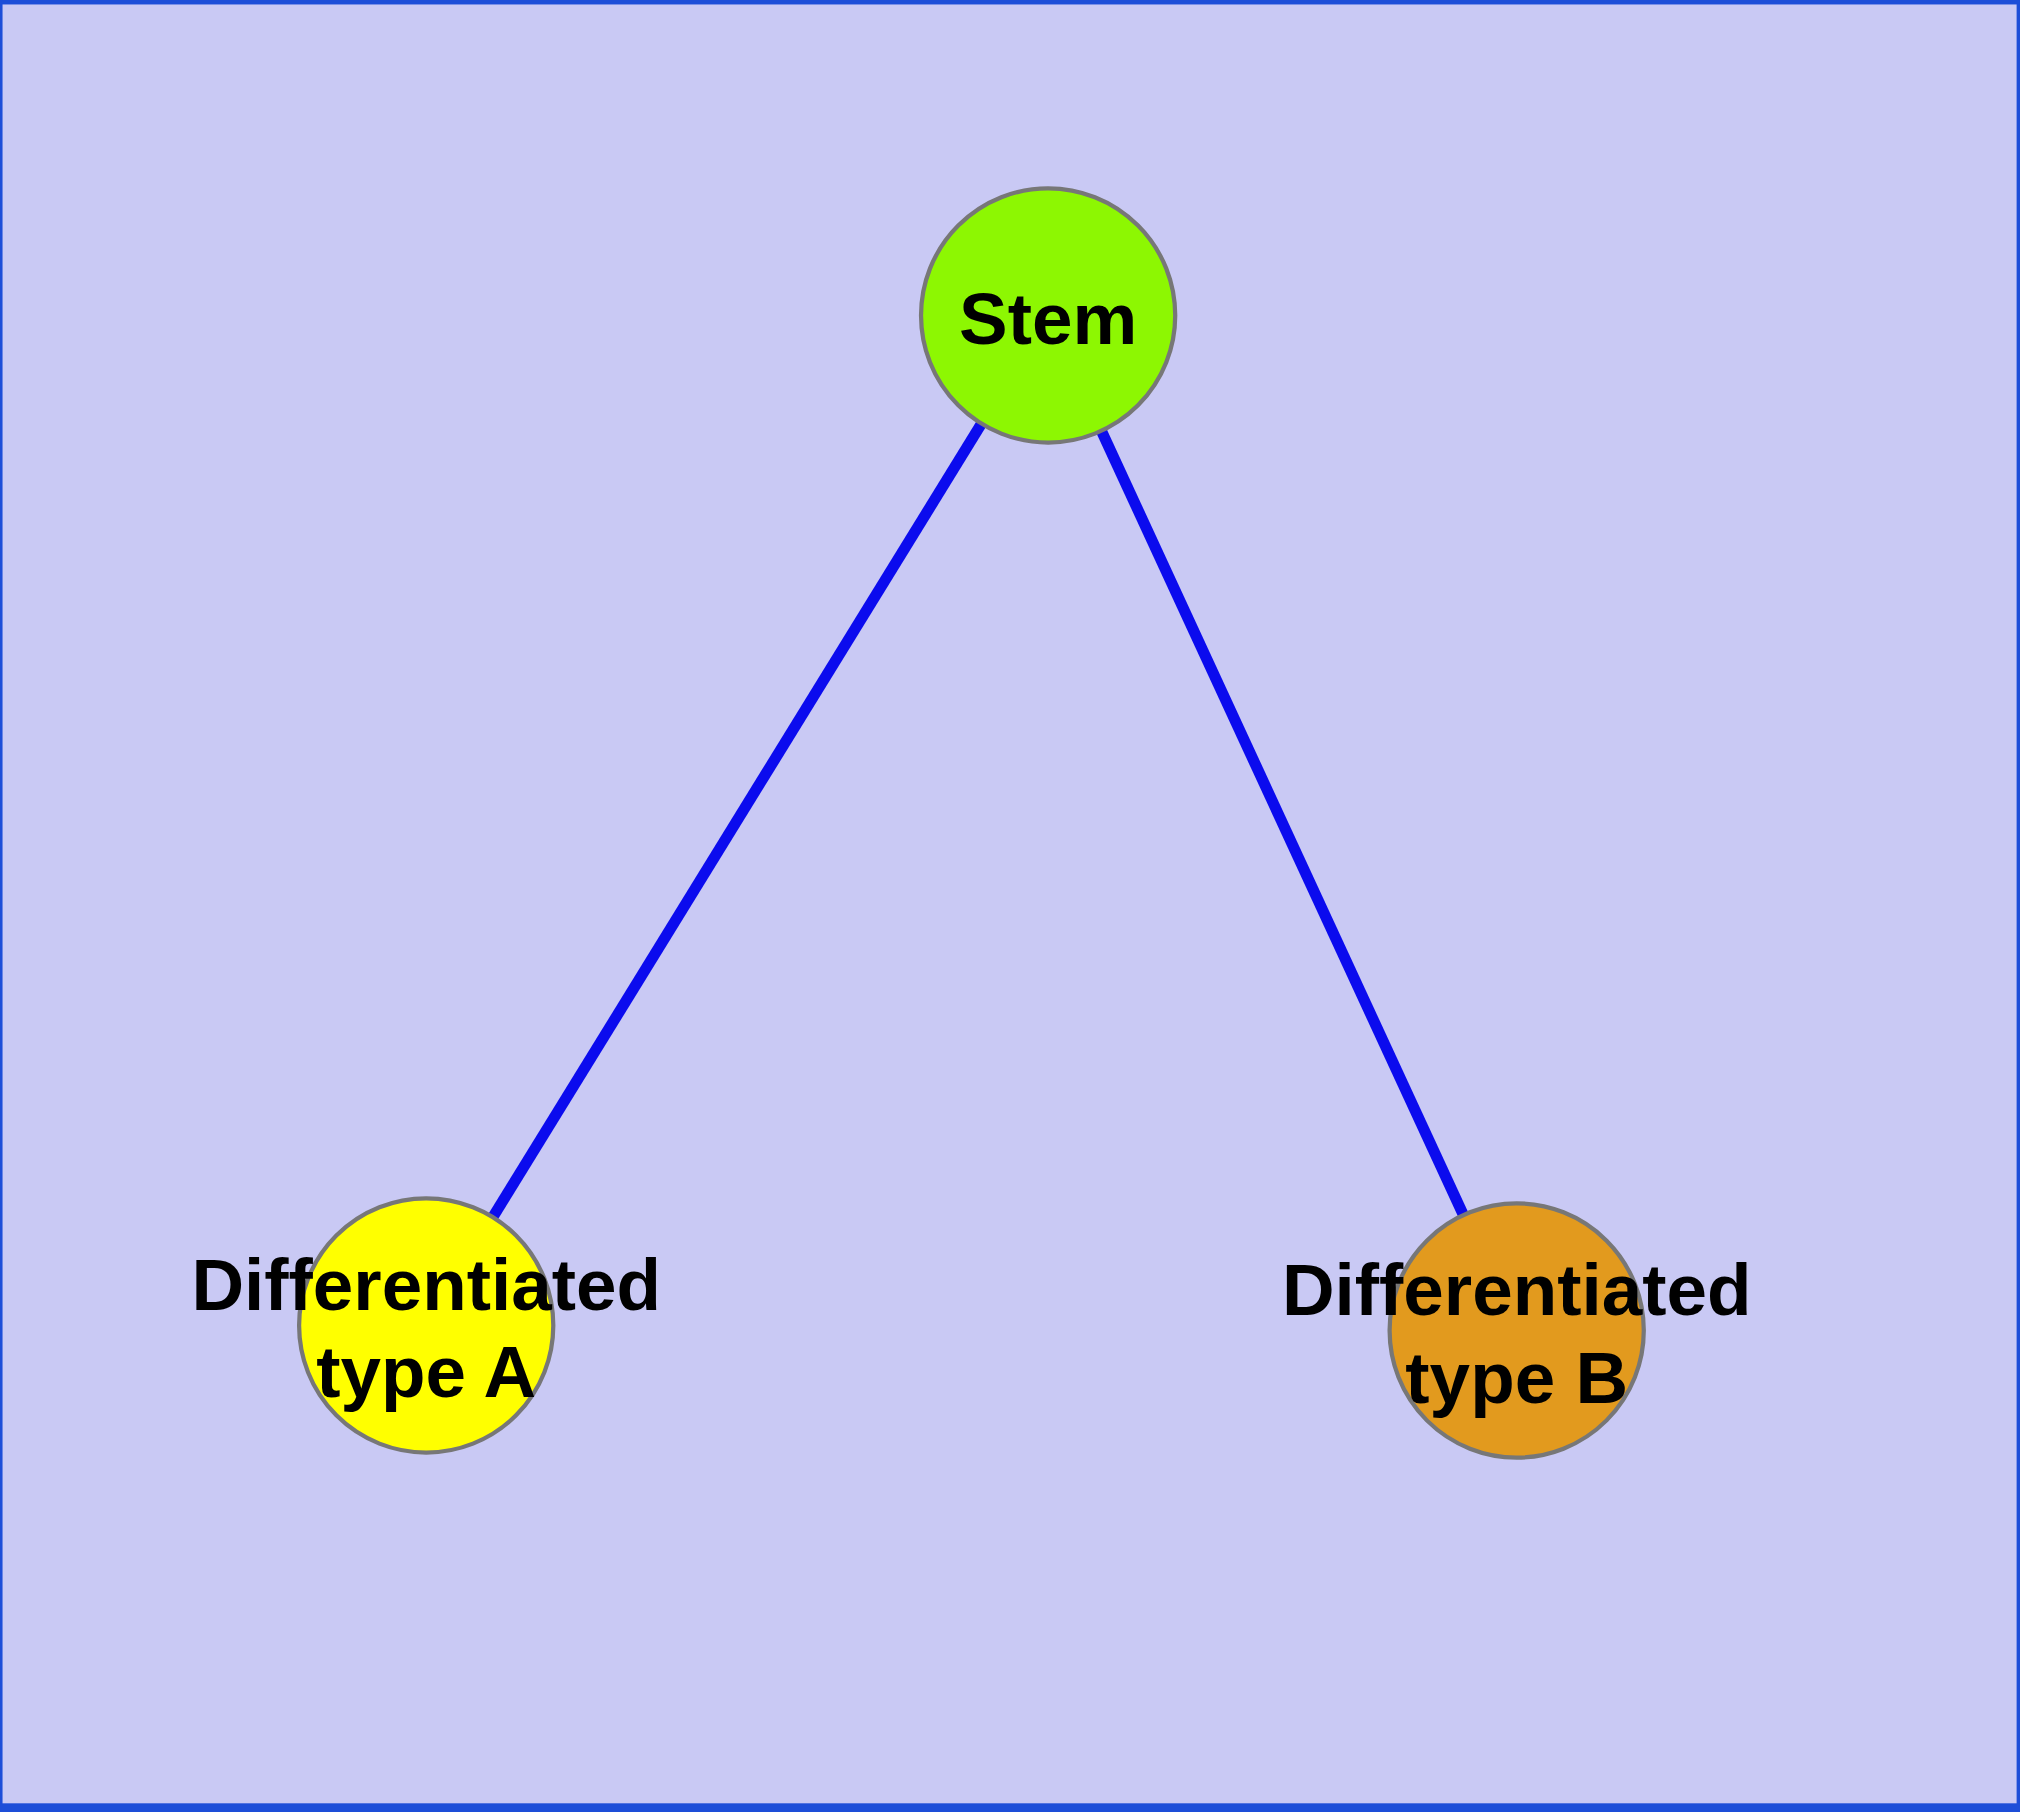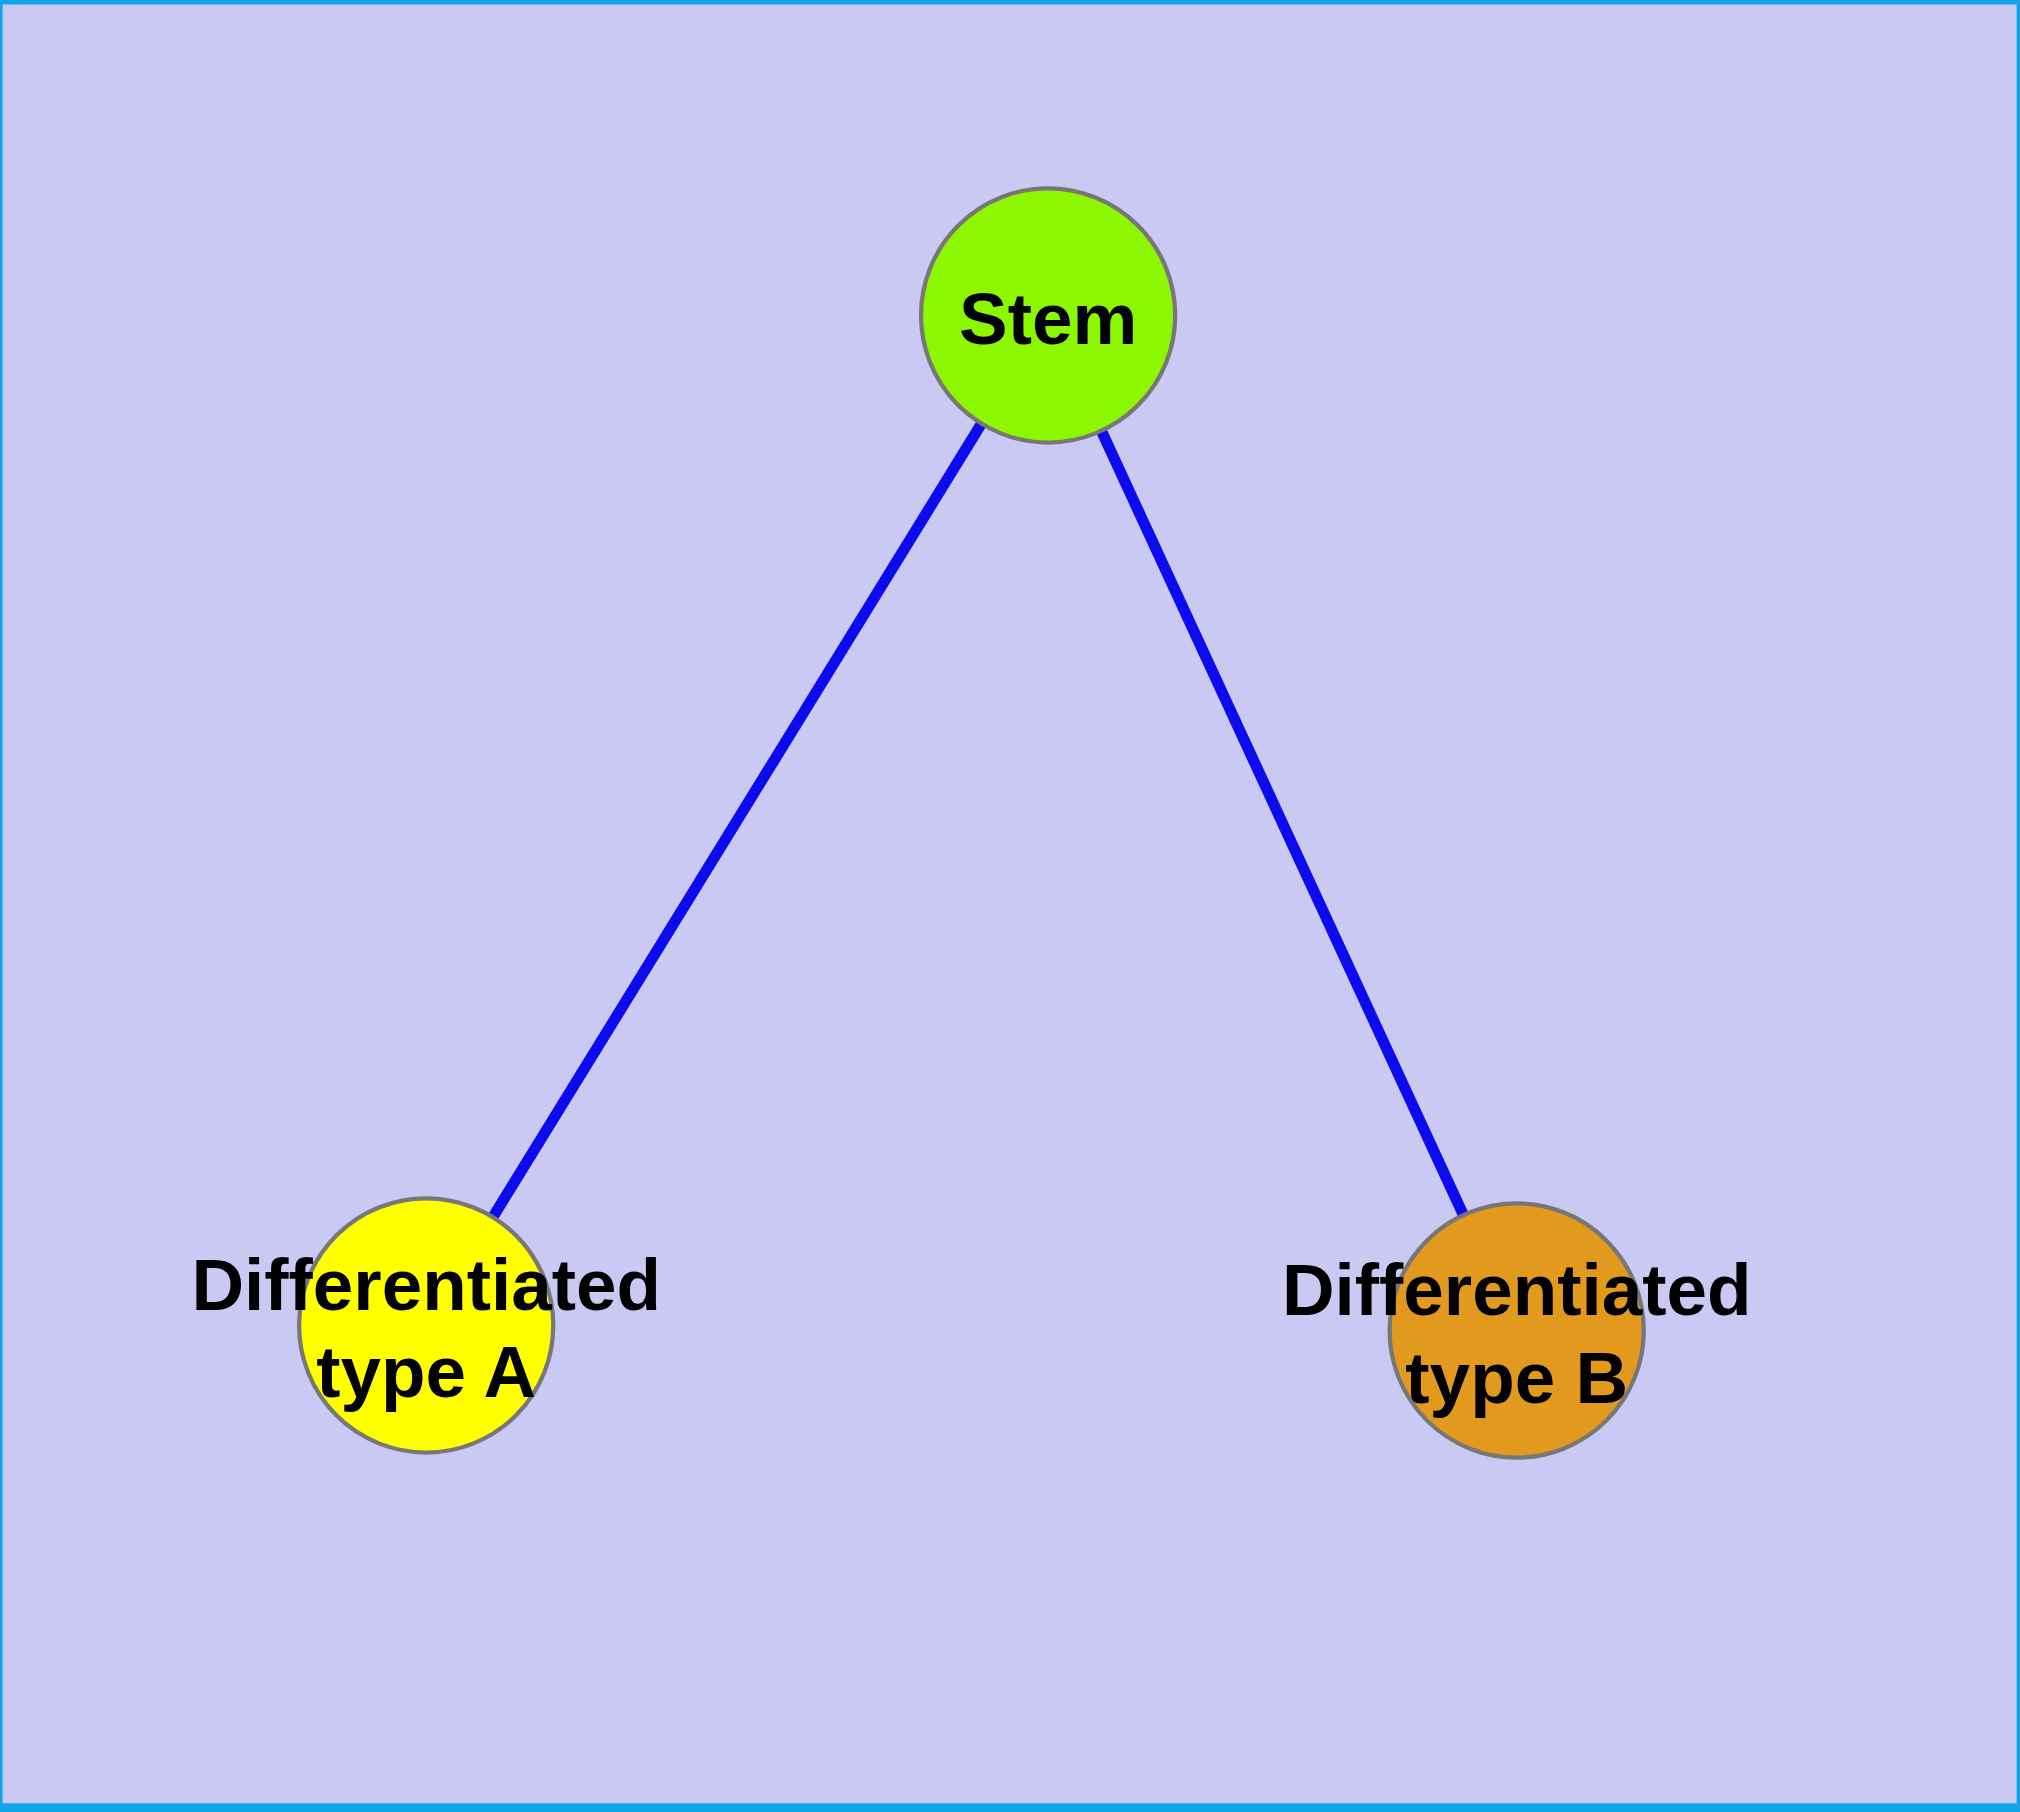--- a/index.html
+++ b/index.html
@@ -10,21 +10,21 @@
     background: #ffffff;
     font-family: "Liberation Sans", sans-serif;
     overflow: hidden;
   }
   .figure-wrap {
     width: 100vw;
     height: 100vh;
     display: flex;
     align-items: center;
     justify-content: center;
-    background: #0ea5e9;
+    background: #1d4ed8;
   }
   svg.diagram {
     width: 100%;
     height: 100%;
     display: block;
   }
   .node-circle {
     stroke-width: 5px;
   }
   .edge-line {

